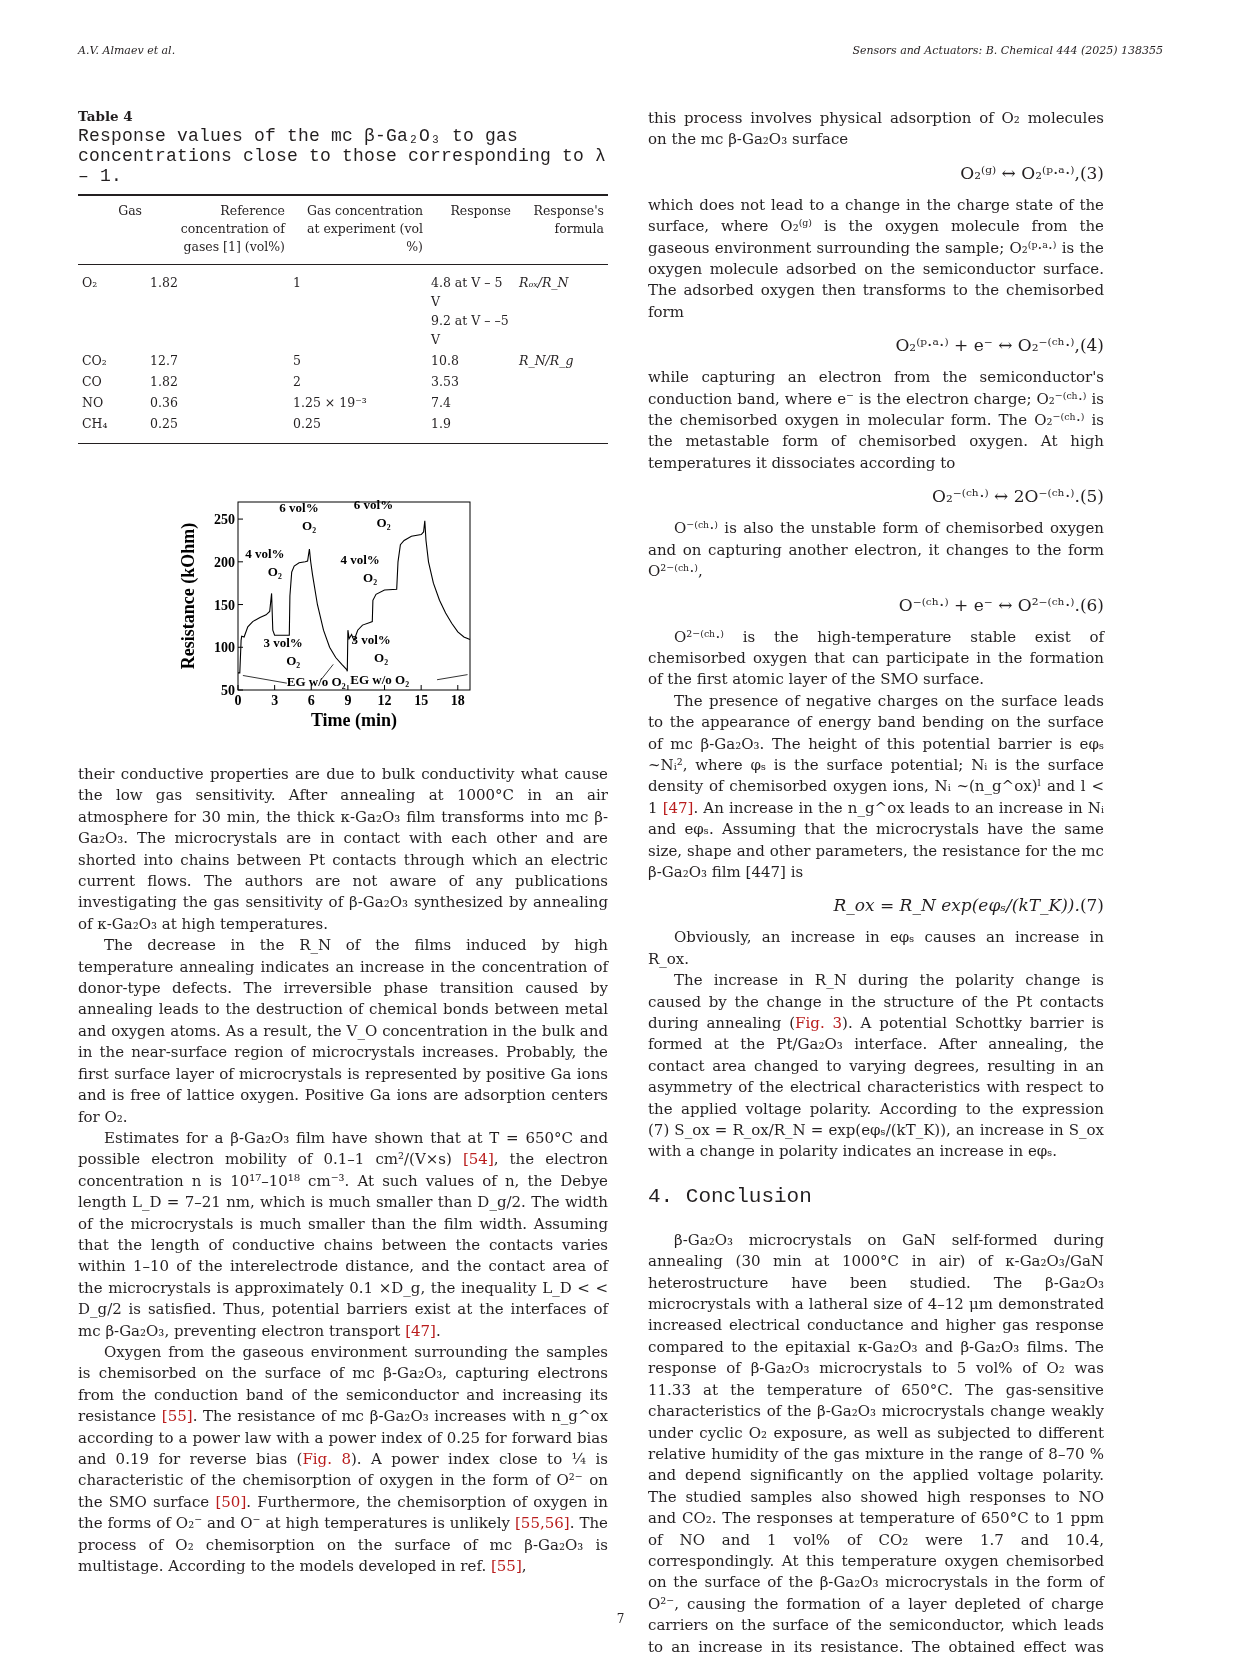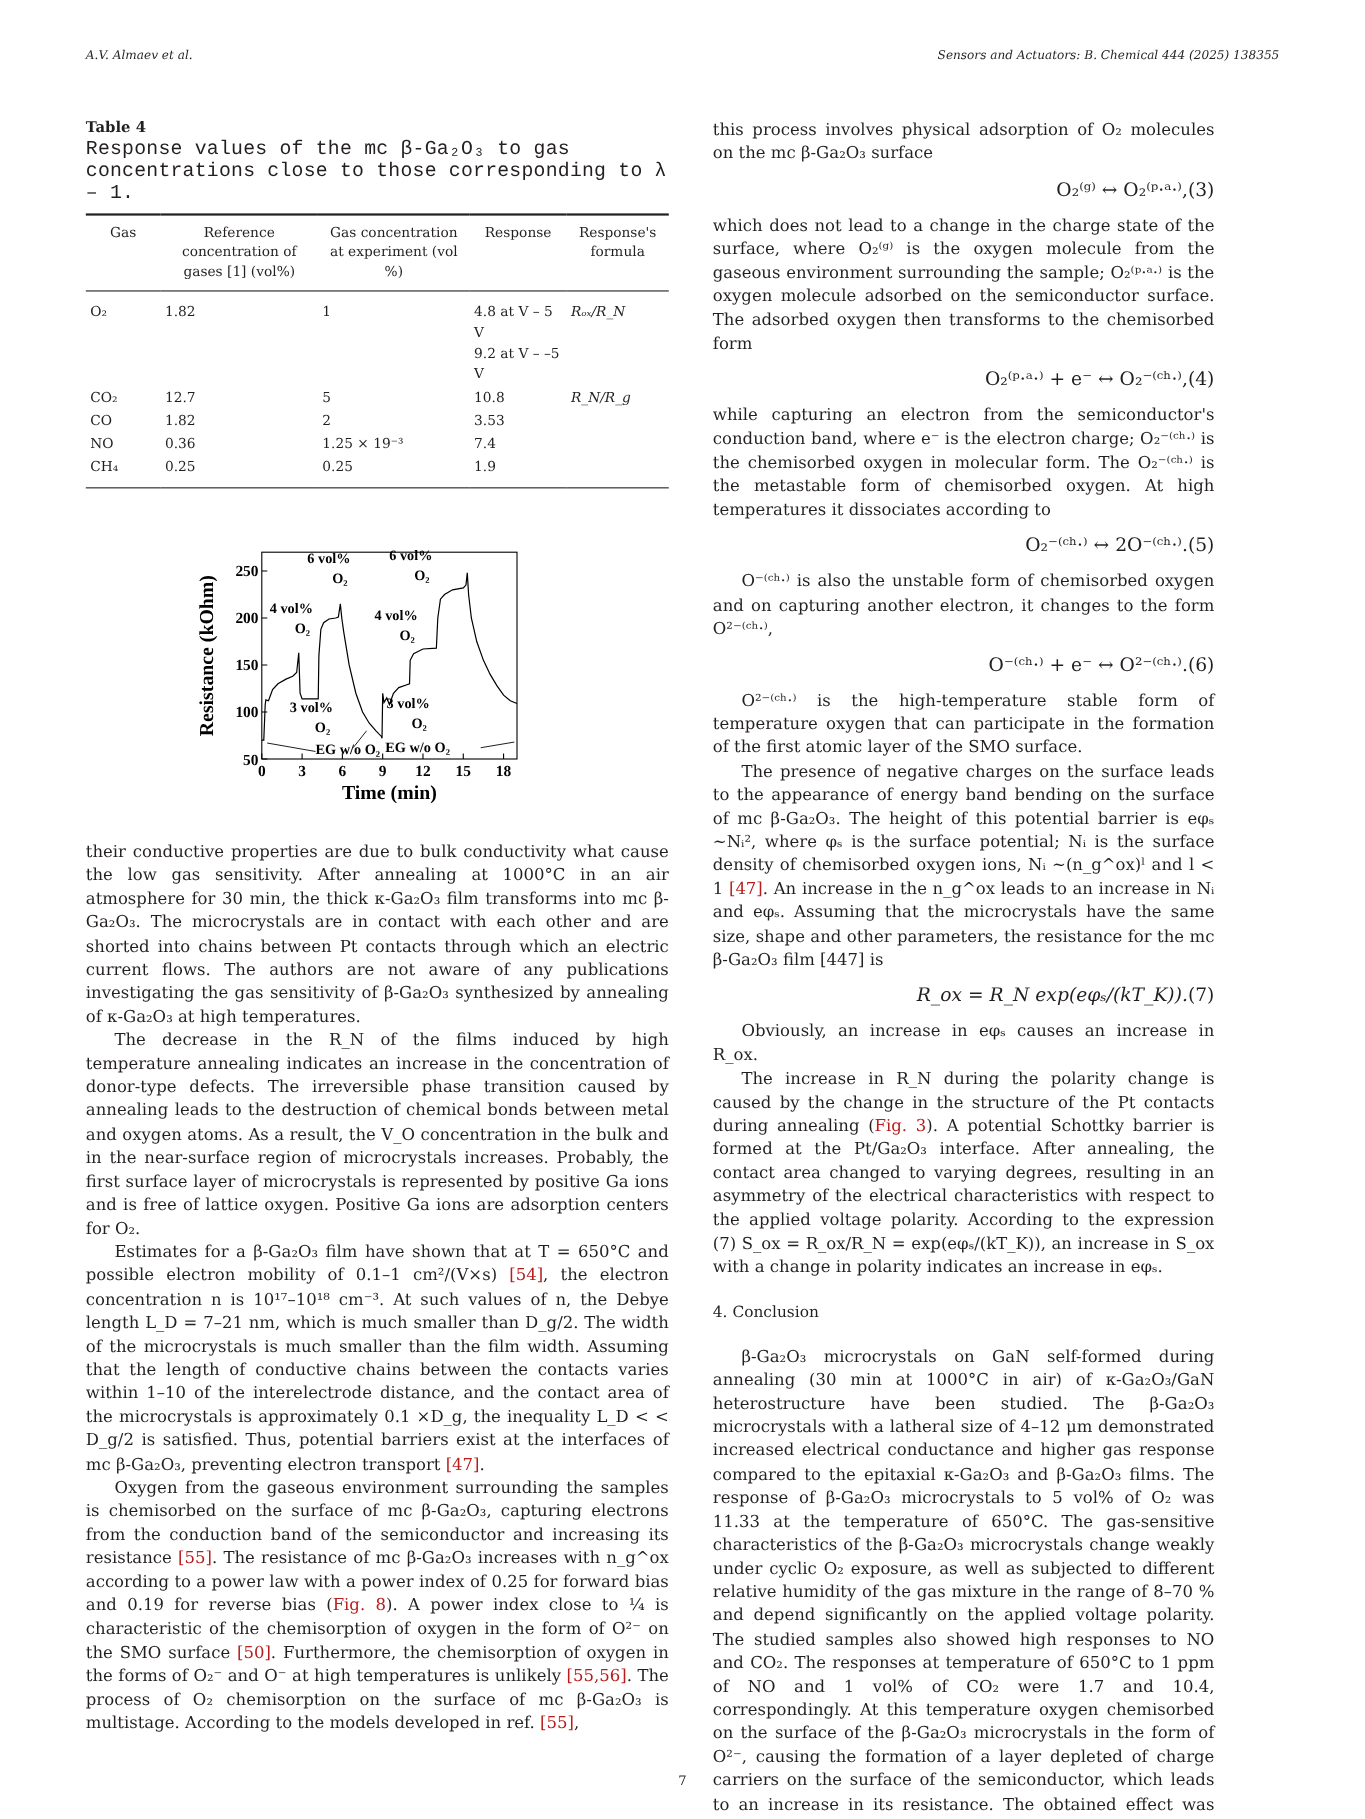--- a/index.html
+++ b/index.html
@@ -6,33 +6,33 @@
   body { width: 1241px; height: 1654px; position: relative; font-family: "DejaVu Serif", serif; color: #231f20; }
   .running-head { position: absolute; top: 44px; font-size: 11px; font-style: italic; color: #231f20; }
   .rh-left { left: 78px; }
   .rh-right { right: 78px; }
   .col { position: absolute; top: 108px; width: 530px; }
   .col-left { left: 78px; }
   .col-right { left: 648px; }
   .tbl-label { font-weight: bold; font-size: 13.5px; margin: 0 0 2px 0; }
   .tbl-caption { font-size: 18px; line-height: 20px; margin: 0 0 8px 0; letter-spacing: 0.2px; font-family: Liberation Mono, monospace; }
   table.data { width: 100%; border-collapse: collapse; font-size: 12.5px; }
-  table.data thead th { font-weight: normal; text-align: center; vertical-align: top; padding: 6px 4px 8px 4px; border-top: 2px solid #231f20; border-bottom: 1.5px solid #231f20; line-height: 18px; }
+  table.data thead th { font-weight: normal; text-align: right; vertical-align: top; padding: 6px 4px 8px 4px; border-top: 2px solid #231f20; border-bottom: 1.5px solid #231f20; line-height: 18px; }
   table.data tbody td { vertical-align: top; padding: 1px 4px; line-height: 19px; }
   table.data tbody tr:first-child td { padding-top: 8px; }
   table.data tbody tr:last-child td { padding-bottom: 10px; border-bottom: 1.5px solid #231f20; }
   .ref { color: #b91c1c; }
   .fig { position: relative; margin: 50px 0 0 100px; width: 320px; height: 248px; }
   .fig svg { display: block; }
   .fig-caption { font-size: 13.5px; line-height: 20px; margin-top: 16px; letter-spacing: 0.2px; }
   .fig-caption b { font-weight: bold; }
   p.body { font-size: 15px; line-height: 21.4px; margin: 0; text-align: justify; }
   p.indent { text-indent: 26px; }
   .eq { display: flex; justify-content: flex-end; font-size: 17px; margin: 12px 0 12px 0; }
-  .section-title { font-size: 14px; margin: 22px 0 22px 0; }
+  .section-title { font-size: 21px; margin: 22px 0 22px 0; font-family: Liberation Mono, monospace; }
   .page-number { position: absolute; top: 1612px; left: 0; width: 1241px; text-align: center; font-size: 12px; }
   .i { font-style: italic; margin-left: 47px; }
 </style>
 </head>
 <body>
 
 <div class="running-head rh-left">A.V. Almaev et al.</div>
 <div class="running-head rh-right">Sensors and Actuators: B. Chemical 444 (2025) 138355</div>
 
 <div class="col col-left">
@@ -153,21 +153,21 @@
   <p class="body">while capturing an electron from the semiconductor's conduction band, where e⁻ is the electron charge; O₂⁻⁽ᶜʰ·⁾ is the chemisorbed oxygen in molecular form. The O₂⁻⁽ᶜʰ·⁾ is the metastable form of chemisorbed oxygen. At high temperatures it dissociates according to</p>
   <div class="eq">
       <span>O₂⁻⁽ᶜʰ·⁾ ↔ 2O⁻⁽ᶜʰ·⁾.</span>
       <span>(5)</span>
     </div>
   <p class="body indent">O⁻⁽ᶜʰ·⁾ is also the unstable form of chemisorbed oxygen and on capturing another electron, it changes to the form O²⁻⁽ᶜʰ·⁾,</p>
   <div class="eq">
       <span>O⁻⁽ᶜʰ·⁾ + e⁻ ↔ O²⁻⁽ᶜʰ·⁾.</span>
       <span>(6)</span>
     </div>
-  <p class="body indent">O²⁻⁽ᶜʰ·⁾ is the high-temperature stable form of temperature oxygen that can participate in the formation of the first atomic layer of the SMO surface.</p>
+  <p class="body indent">O²⁻⁽ᶜʰ·⁾ is the high-temperature stable exist of chemisorbed oxygen that can participate in the formation of the first atomic layer of the SMO surface.</p>
   <p class="body indent"><span>The presence of negative charges on the surface leads to the appearance of energy band bending on the surface of mc β-Ga₂O₃. The height of this potential barrier is eφₛ ~Nᵢ², where φₛ is the surface potential; Nᵢ is the surface density of chemisorbed oxygen ions, Nᵢ ~(n_g^ox)ˡ and l &lt; 1 </span><span class="ref">[47]</span><span>. An increase in the n_g^ox leads to an increase in Nᵢ and eφₛ. Assuming that the microcrystals have the same size, shape and other parameters, the resistance for the mc β-Ga₂O₃ film [447] is</span></p>
   <div class="eq">
       <span class="i">R_ox = R_N exp(eφₛ/(kT_K)).</span>
       <span>(7)</span>
     </div>
   <p class="body indent">Obviously, an increase in eφₛ causes an increase in R_ox.</p>
   <p class="body indent"><span>The increase in R_N during the polarity change is caused by the change in the structure of the Pt contacts during annealing (</span><span class="ref">Fig. 3</span><span>). A potential Schottky barrier is formed at the Pt/Ga₂O₃ interface. After annealing, the contact area changed to varying degrees, resulting in an asymmetry of the electrical characteristics with respect to the applied voltage polarity. According to the expression (7) S_ox = R_ox/R_N = exp(eφₛ/(kT_K)), an increase in S_ox with a change in polarity indicates an increase in eφₛ.</span></p>
   <div class="section-title">4.  Conclusion</div>
   <p class="body indent">β-Ga₂O₃ microcrystals on GaN self-formed during annealing (30 min at 1000°C in air) of κ-Ga₂O₃/GaN heterostructure have been studied. The β-Ga₂O₃ microcrystals with a latheral size of 4–12 μm demonstrated increased electrical conductance and higher gas response compared to the epitaxial κ-Ga₂O₃ and β-Ga₂O₃ films. The response of β-Ga₂O₃ microcrystals to 5 vol% of O₂ was 11.33 at the temperature of 650°C. The gas-sensitive characteristics of the β-Ga₂O₃ microcrystals change weakly under cyclic O₂ exposure, as well as subjected to different relative humidity of the gas mixture in the range of 8–70 % and depend significantly on the applied voltage polarity. The studied samples also showed high responses to NO and CO₂. The responses at temperature of 650°C to 1 ppm of NO and 1 vol% of CO₂ were 1.7 and 10.4, correspondingly. At this temperature oxygen chemisorbed on the surface of the β-Ga₂O₃ microcrystals in the form of O²⁻, causing the formation of a layer depleted of charge carriers on the surface of the semiconductor, which leads to an increase in its resistance. The obtained effect was considered in terms of a promising use as sensitive elements of λ-probes. The β-Ga₂O₃ microcrystals were able to respond to changes in the O₂ concentration in the mixture simulating exhaust gases at λ = 1. The structural and phase changes induced by the high-temperature annealing</p>
 </div>

